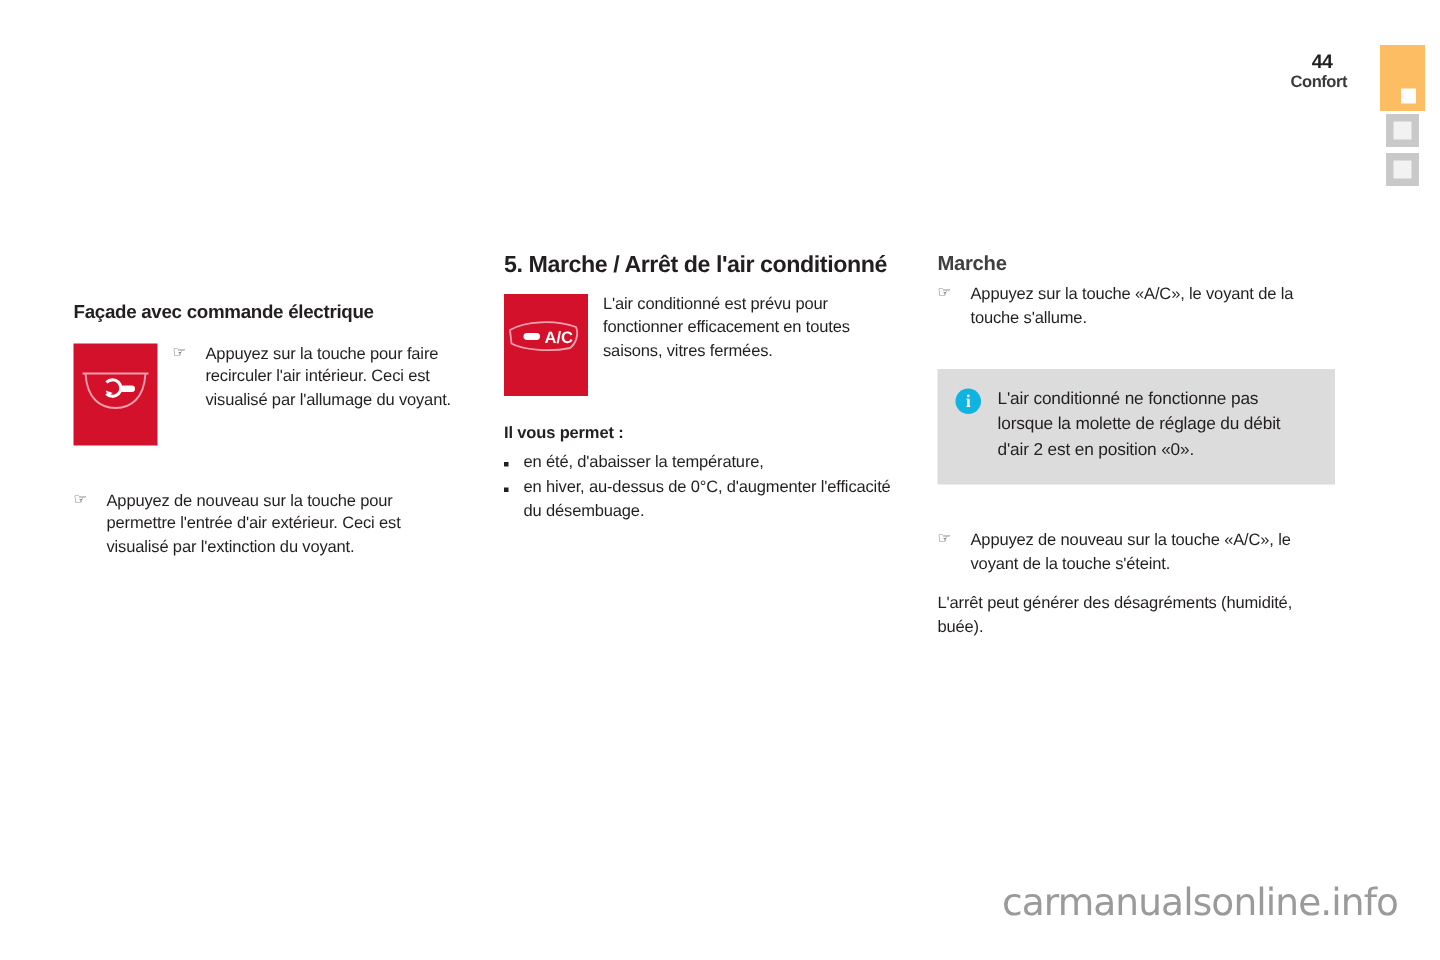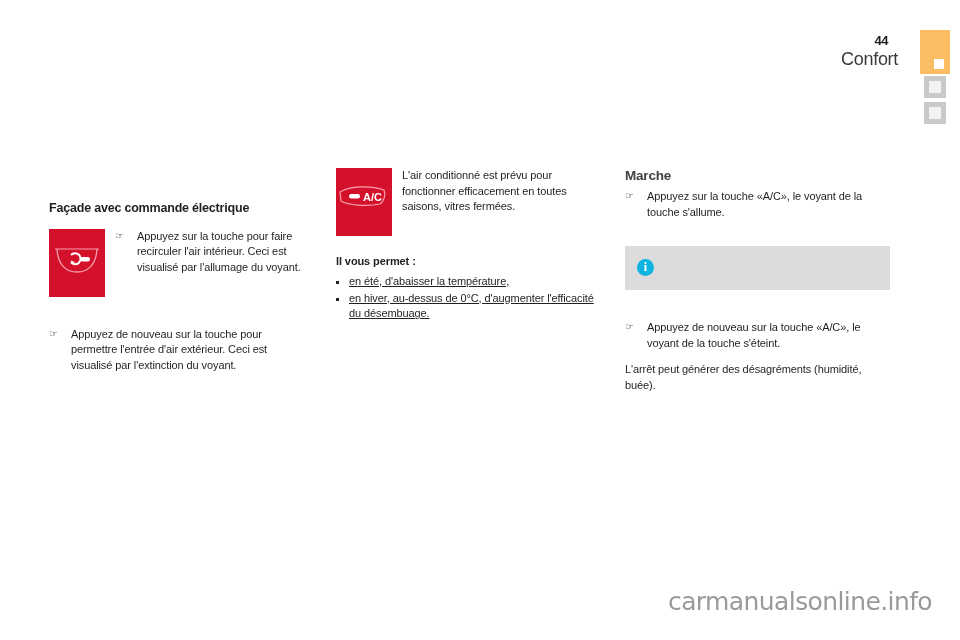--- a/index.html
+++ b/index.html
@@ -30,22 +30,22 @@
     top: 33px;
     font-size: 13px;
     font-weight: bold;
     color: #231f20;
     letter-spacing: -0.5px;
   }
   .section-title {
     position: absolute;
     right: 62px;
     top: 49px;
-    font-size: 18px;
-    font-weight: normal;
+    font-size: 11px;
+    font-weight: bold;
     color: #3a3a3a;
     letter-spacing: -0.3px;
     margin-left: 44px;
   }
   .tab-strip {
     position: absolute;
     right: 0;
     top: 30px;
     width: 40px;
   }
@@ -147,21 +147,21 @@
   }
   .hand {
     flex: 0 0 auto;
     font-size: 10px;
     line-height: 1.42;
     color: #231f20;
     width: 14px;
   }
   .bullet-row .body { flex: 1; }
 
-  .dash-list { margin: 4px 0 0 0; padding: 0; list-style: none; text-decoration: underline; }
+  .dash-list { margin: 4px 0 0 0; padding: 0; list-style: none; }
   .dash-list li {
     display: flex;
     gap: 10px;
     font-size: 11px;
     line-height: 1.45;
     margin-bottom: 1px;
     letter-spacing: -0.1px;
   }
   .dash-list li .sq {
     flex: 0 0 auto;
@@ -255,20 +255,21 @@
 
   <div class="spacer-lg"></div>
 
   <div class="bullet-row">
     <span class="hand">☞</span>
     <p class="body">Appuyez de nouveau sur la touche pour permettre l'entrée d'air extérieur. Ceci est visualisé par l'extinction du voyant.</p>
   </div>
 </div>
 
 <div class="col col-mid">
+  <h2 class="big-head">5. Marche / Arrêt de l'air conditionné</h2>
 
   <div class="icon-row">
     <div class="icon-box">
       <svg width="56" height="56" viewBox="0 0 56 56" aria-hidden="true">
         <path d="M4 24 C14 18, 34 17, 48 22 C50 27, 48 33, 44 36 C30 39, 12 37, 5 33 Z" stroke="#f5a0ae" stroke-width="1.2" fill="none"></path>
         <rect x="13" y="26" width="11" height="4.6" rx="2.3" fill="#ffffff"></rect>
         <text x="27" y="32.5" font-family="Liberation Sans, sans-serif" font-size="11" font-weight="bold" fill="#ffffff">A/C</text>
       </svg>
     </div>
     <p class="body">L'air conditionné est prévu pour fonctionner efficacement en toutes saisons, vitres fermées.</p>
@@ -293,20 +294,21 @@
 <div class="col col-right">
   <h3 class="sub-head">Marche</h3>
 
   <div class="bullet-row">
     <span class="hand">☞</span>
     <p class="body">Appuyez sur la touche «A/C», le voyant de la touche s'allume.</p>
   </div>
 
   <div class="info-box">
     <span class="info-icon">i</span>
+    <div class="info-text">L'air conditionné ne fonctionne pas lorsque la molette de réglage du débit d'air 2 est en position «0».</div>
   </div>
 
   <div class="spacer-lg"></div>
 
 
   <div class="bullet-row">
     <span class="hand">☞</span>
     <p class="body">Appuyez de nouveau sur la touche «A/C», le voyant de la touche s'éteint.</p>
   </div>
 

